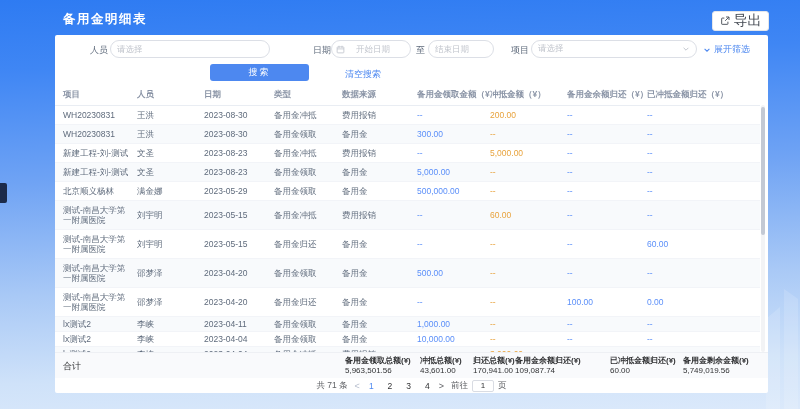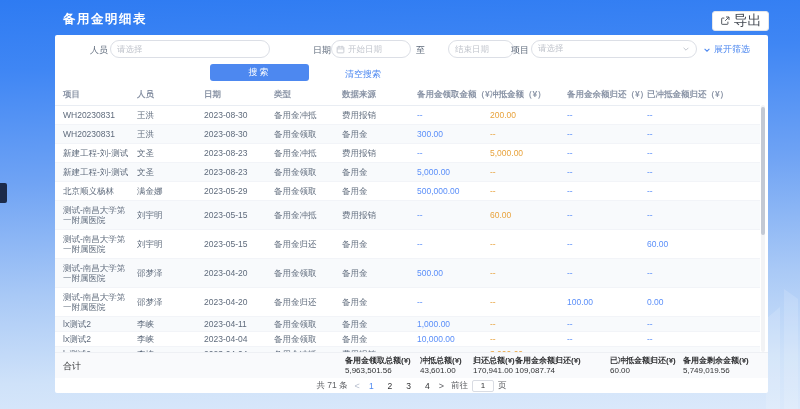--- a/index.html
+++ b/index.html
@@ -13,22 +13,22 @@
   .export-btn { position:absolute; left:712px; top:11px; width:57px; height:20px; background:#ffffff; border:1px solid #e3e6eb;
                 border-radius:3px; display:flex; align-items:center; justify-content:center; gap:4px; font-size:14px; color:#454b54; cursor:pointer; }
 
   .panel { position:absolute; left:55px; top:35px; width:713px; height:358px; background:#ffffff; border-radius:2px; }
 
   
   .f-label { position:absolute; top:9px; font-size:9px; color:#5f6b7c; }
   .lbl-person { left:35px; } .lbl-date { left:258px; } .lbl-to { left:361px; top:9px; } .lbl-project { left:456px; }
   .f-box { position:absolute; top:5px; height:18px; border:1px solid #dcdfe6; border-radius:9px; background:#fff; display:flex; align-items:center; }
   .box-person { left:55px; width:160px; }
-  .box-date-start { left:276px; width:80px; padding-left:4px; gap:3px; }
-  .box-date-end { left:373px; width:66px; padding-left:6px;margin-left:20px; }
+  .box-date-start { left:276px; width:80px; padding-left:4px; gap:11px; }
+  .box-date-end { left:373px; width:66px; padding-left:6px; }
   .box-project { left:476px; width:166px; padding-left:6px; justify-content:space-between; padding-right:6px; }
   .f-box input { border:none; outline:none; width:100%; font-size:8.5px; color:#333; font-family:inherit; background:transparent; padding:0 6px; }
   .box-date-start input,.box-date-end input { padding:0; }
   .f-box input::placeholder,.sel-placeholder { color:#c0c4cc; }
   .sel-placeholder { font-size:8.5px; }
   .expand-link { position:absolute; left:648px; top:8px; display:flex; align-items:center; gap:3px; color:#4d88f0; font-size:9px; cursor:pointer; }
 
   .search-btn { position:absolute; left:155px; top:29px; width:99px; height:17px; background:#4d88f0; color:#fff; border:none;
                 border-radius:3px; font-size:9px; font-family:inherit; cursor:pointer; letter-spacing:2px; }
   .clear-link { position:absolute; left:290px; top:33px; color:#4d88f0; font-size:9px; cursor:pointer;font-family:Liberation Serif, serif; }

